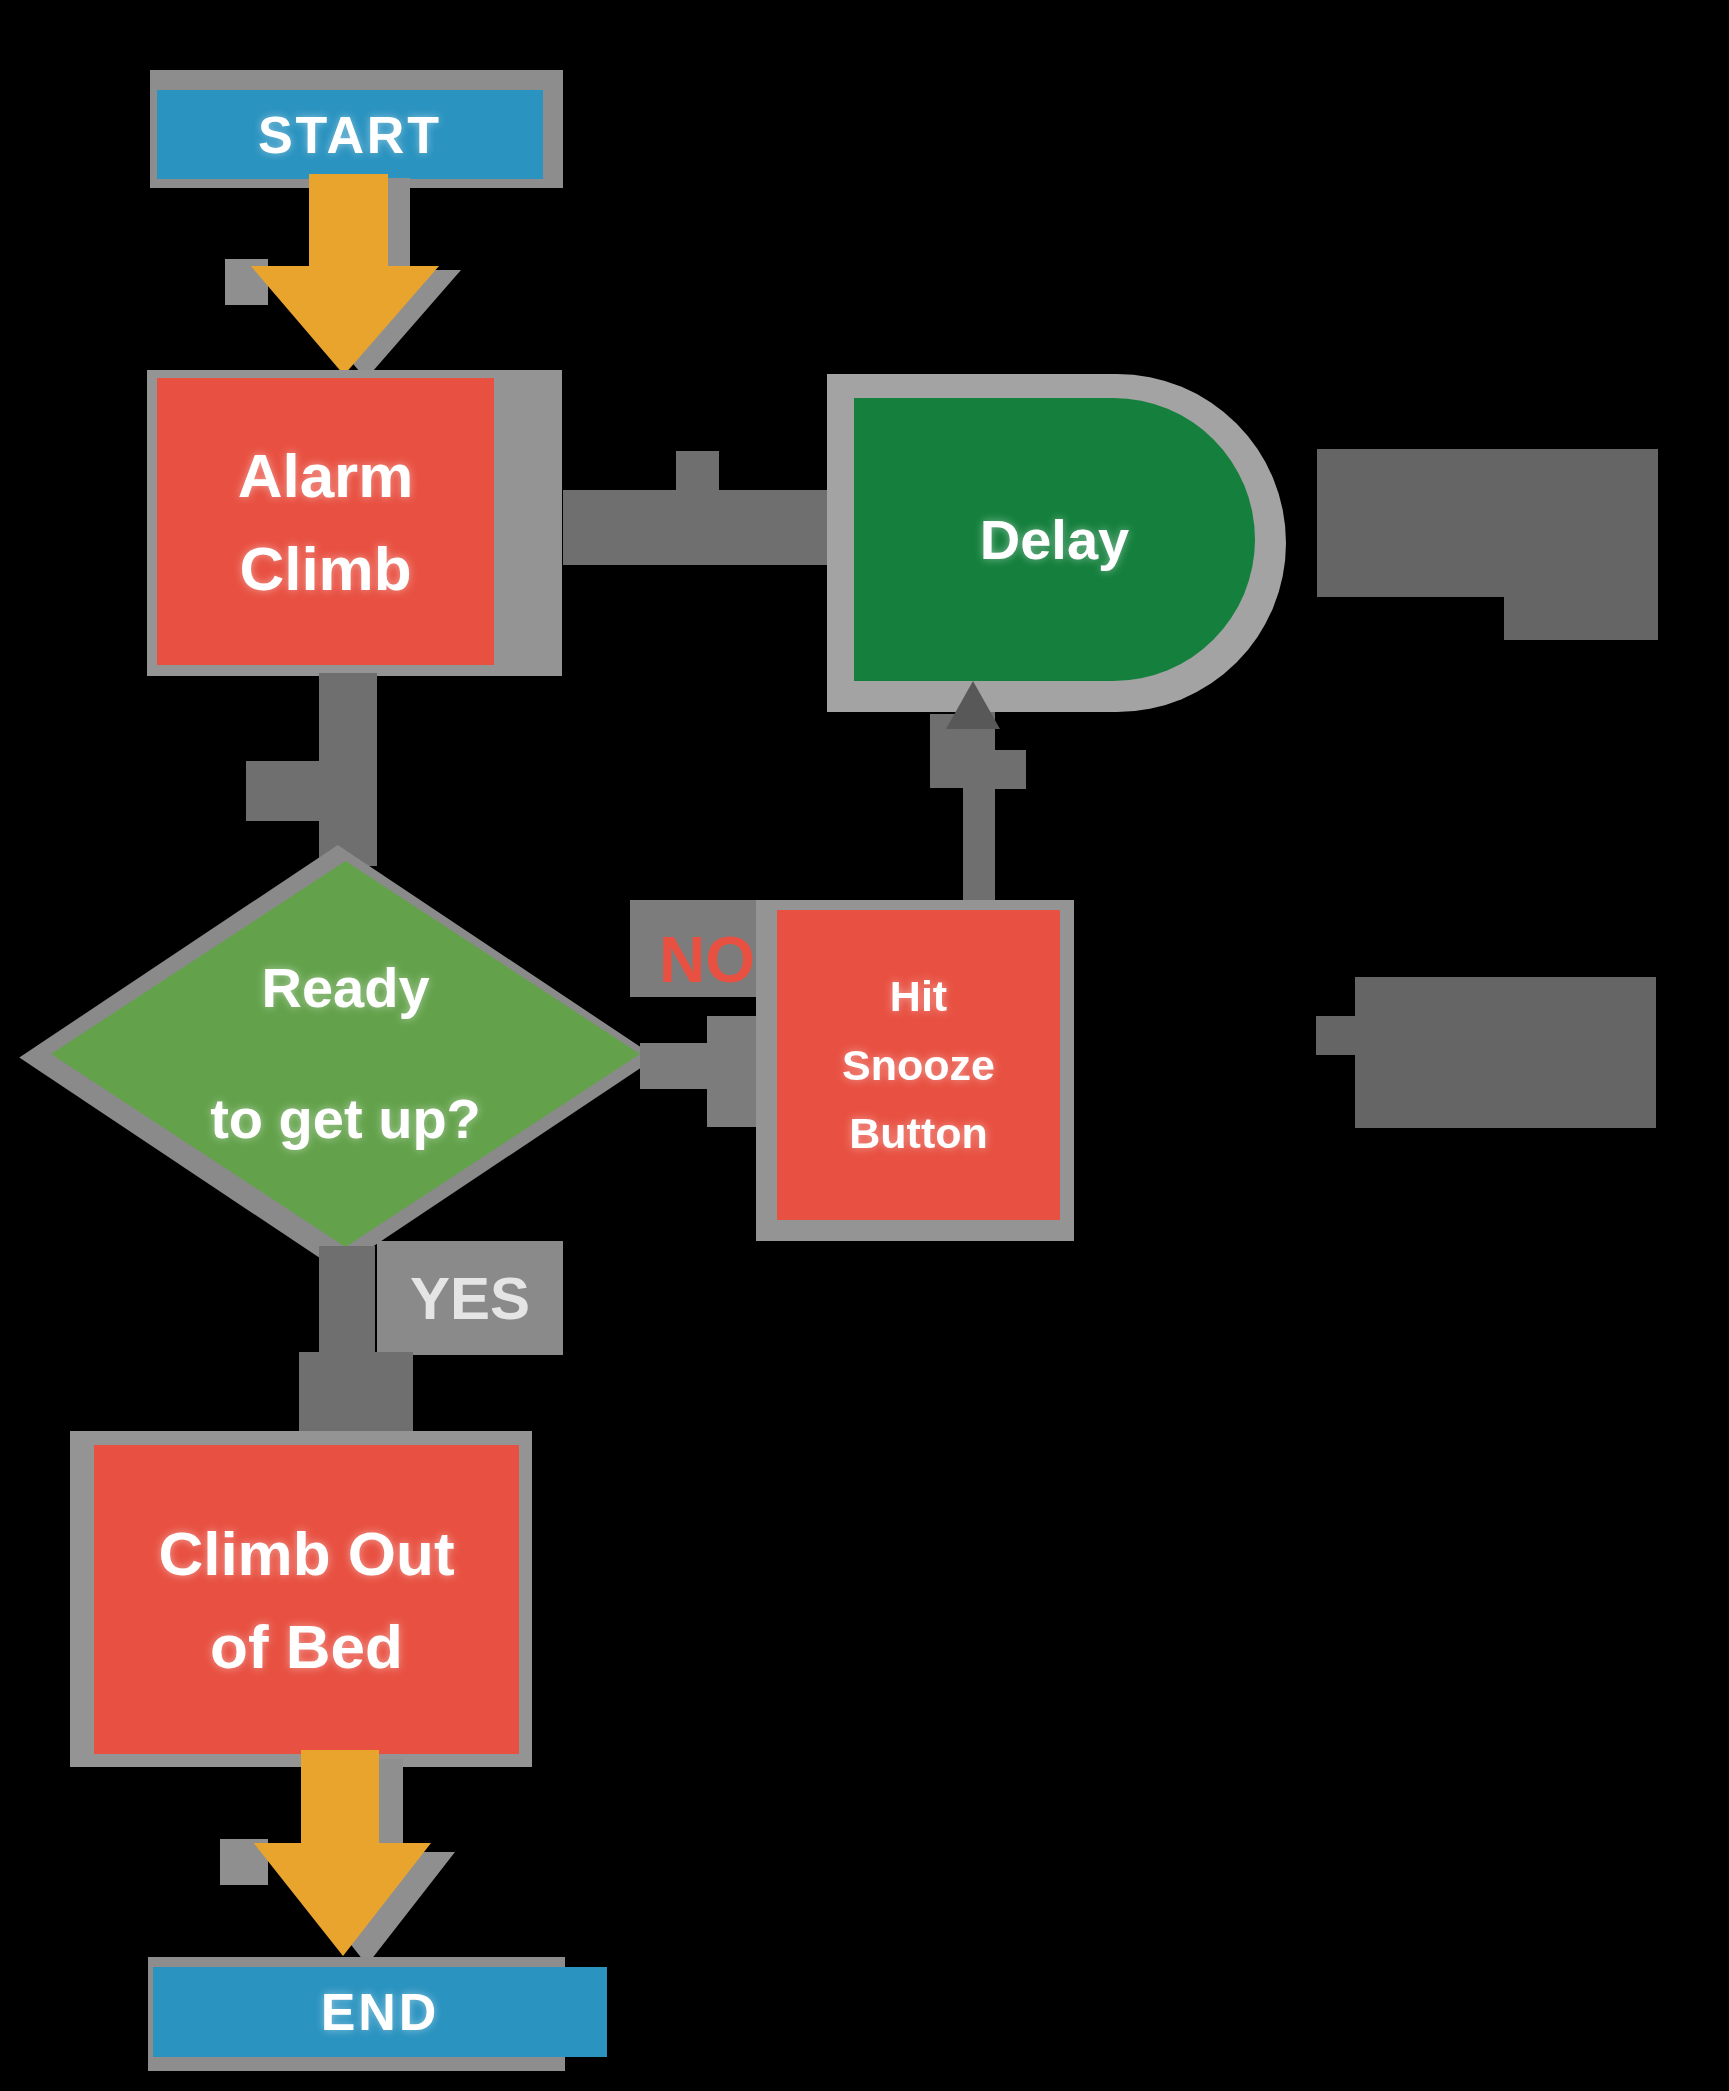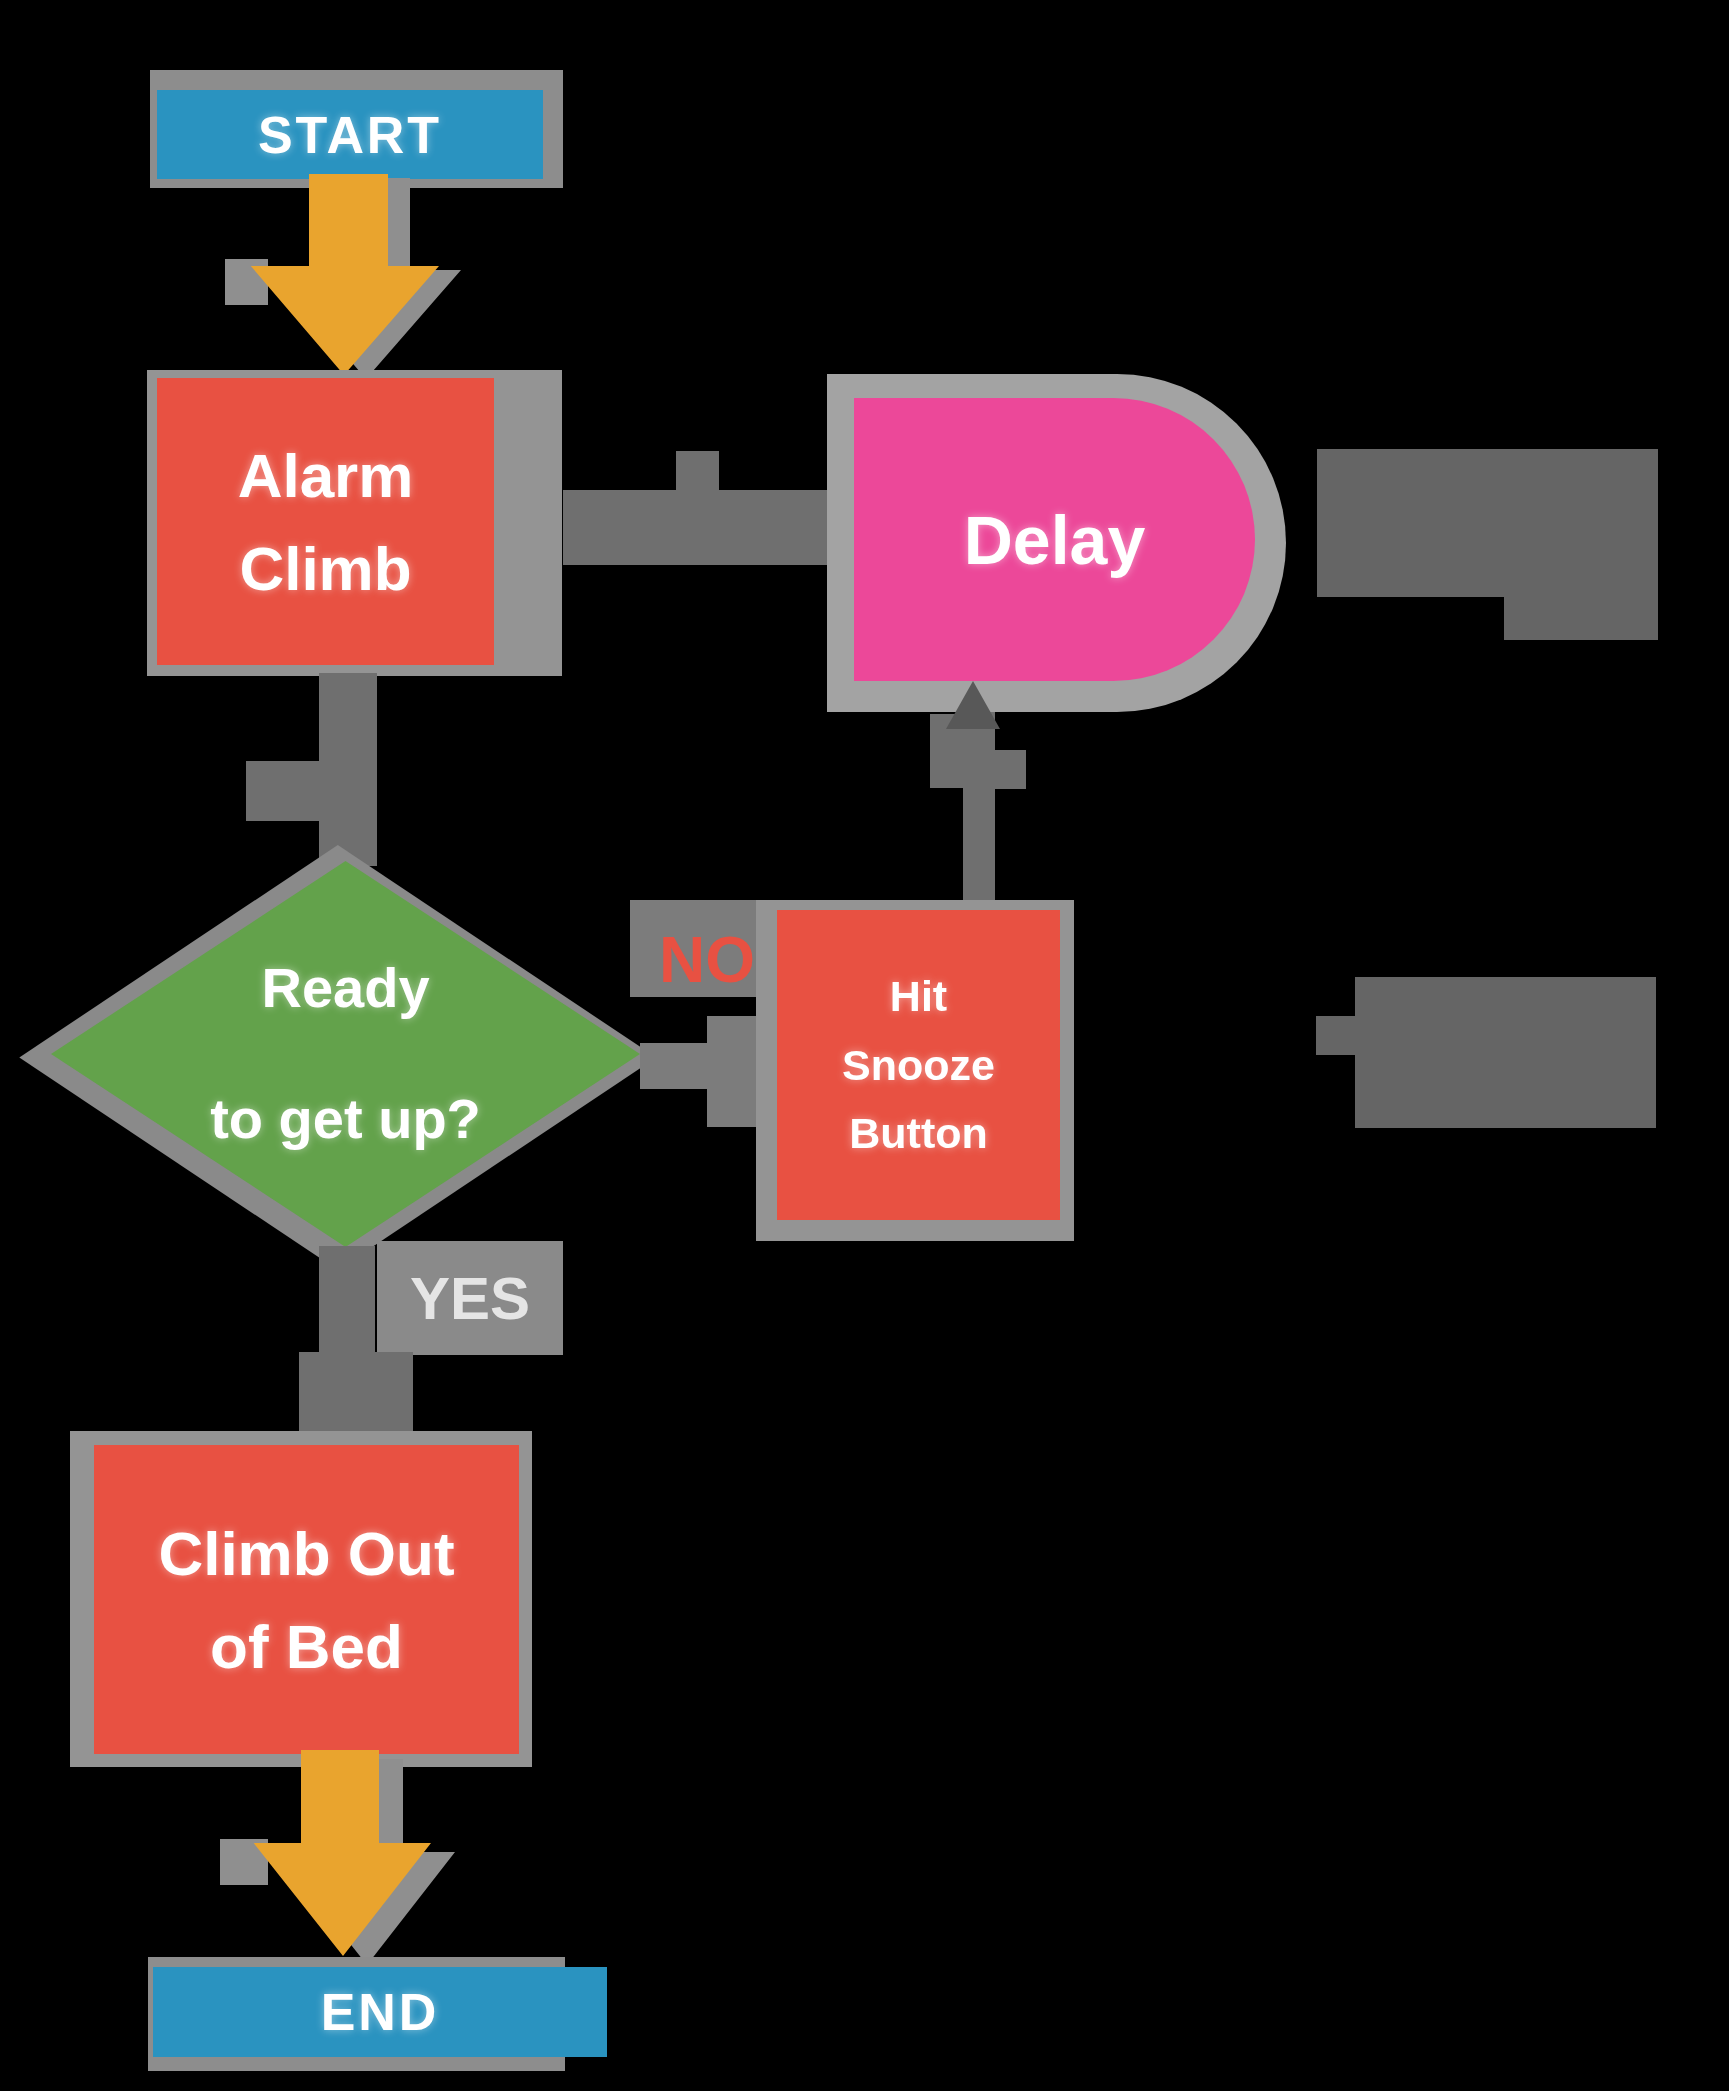--- a/index.html
+++ b/index.html
@@ -17,21 +17,21 @@
   .conn{background:#6f6f6f;}
   .patch{background:#7c7c7c;}
   .blob{background:#656565;}
   .shadow{background:#8a8a8a;}
   .proc-text{font-size:62px;line-height:1.5;}
   .term-text{font-size:52px;letter-spacing:2.9px;}
   .snooze-text{font-size:43px;line-height:1.6;}
   .decision-text{font-size:56px;line-height:1.48;gap:48px;}
   .diamond{clip-path:polygon(50% 0,100% 50%,50% 100%,0 50%);}
   .delay-frame{background:#a3a3a3;border-radius:0 170px 170px 0;}
-  .delay-box{background:#ec4899;border-radius:0 142px 142px 0;font-size:68px;}
+  .delay-box{background:#15803d;border-radius:0 142px 142px 0;font-size:56px;}
   .arrow{background:#e9a42e;}
   .arrow-shadow{background:#8f8f8f;}
   .edge-label{display:flex;align-items:center;justify-content:center;font-weight:bold;}
   .no-label{color:#e85142;font-size:64px;}
   .yes-label{color:#e5e5e5;font-size:60px;}
   .arrow1{clip-path:polygon(63px 0,142px 0,142px 92px,193px 92px,98px 201px,4.8px 92px,63px 92px);}
   .arrow2{clip-path:polygon(55px 0,133px 0,133px 93px,185px 93px,97px 206px,7.7px 93px,55px 93px);}
   .arrowhead-up{clip-path:polygon(27px 0,54px 48px,0 48px);background:#585858;}
 </style>
 </head>

